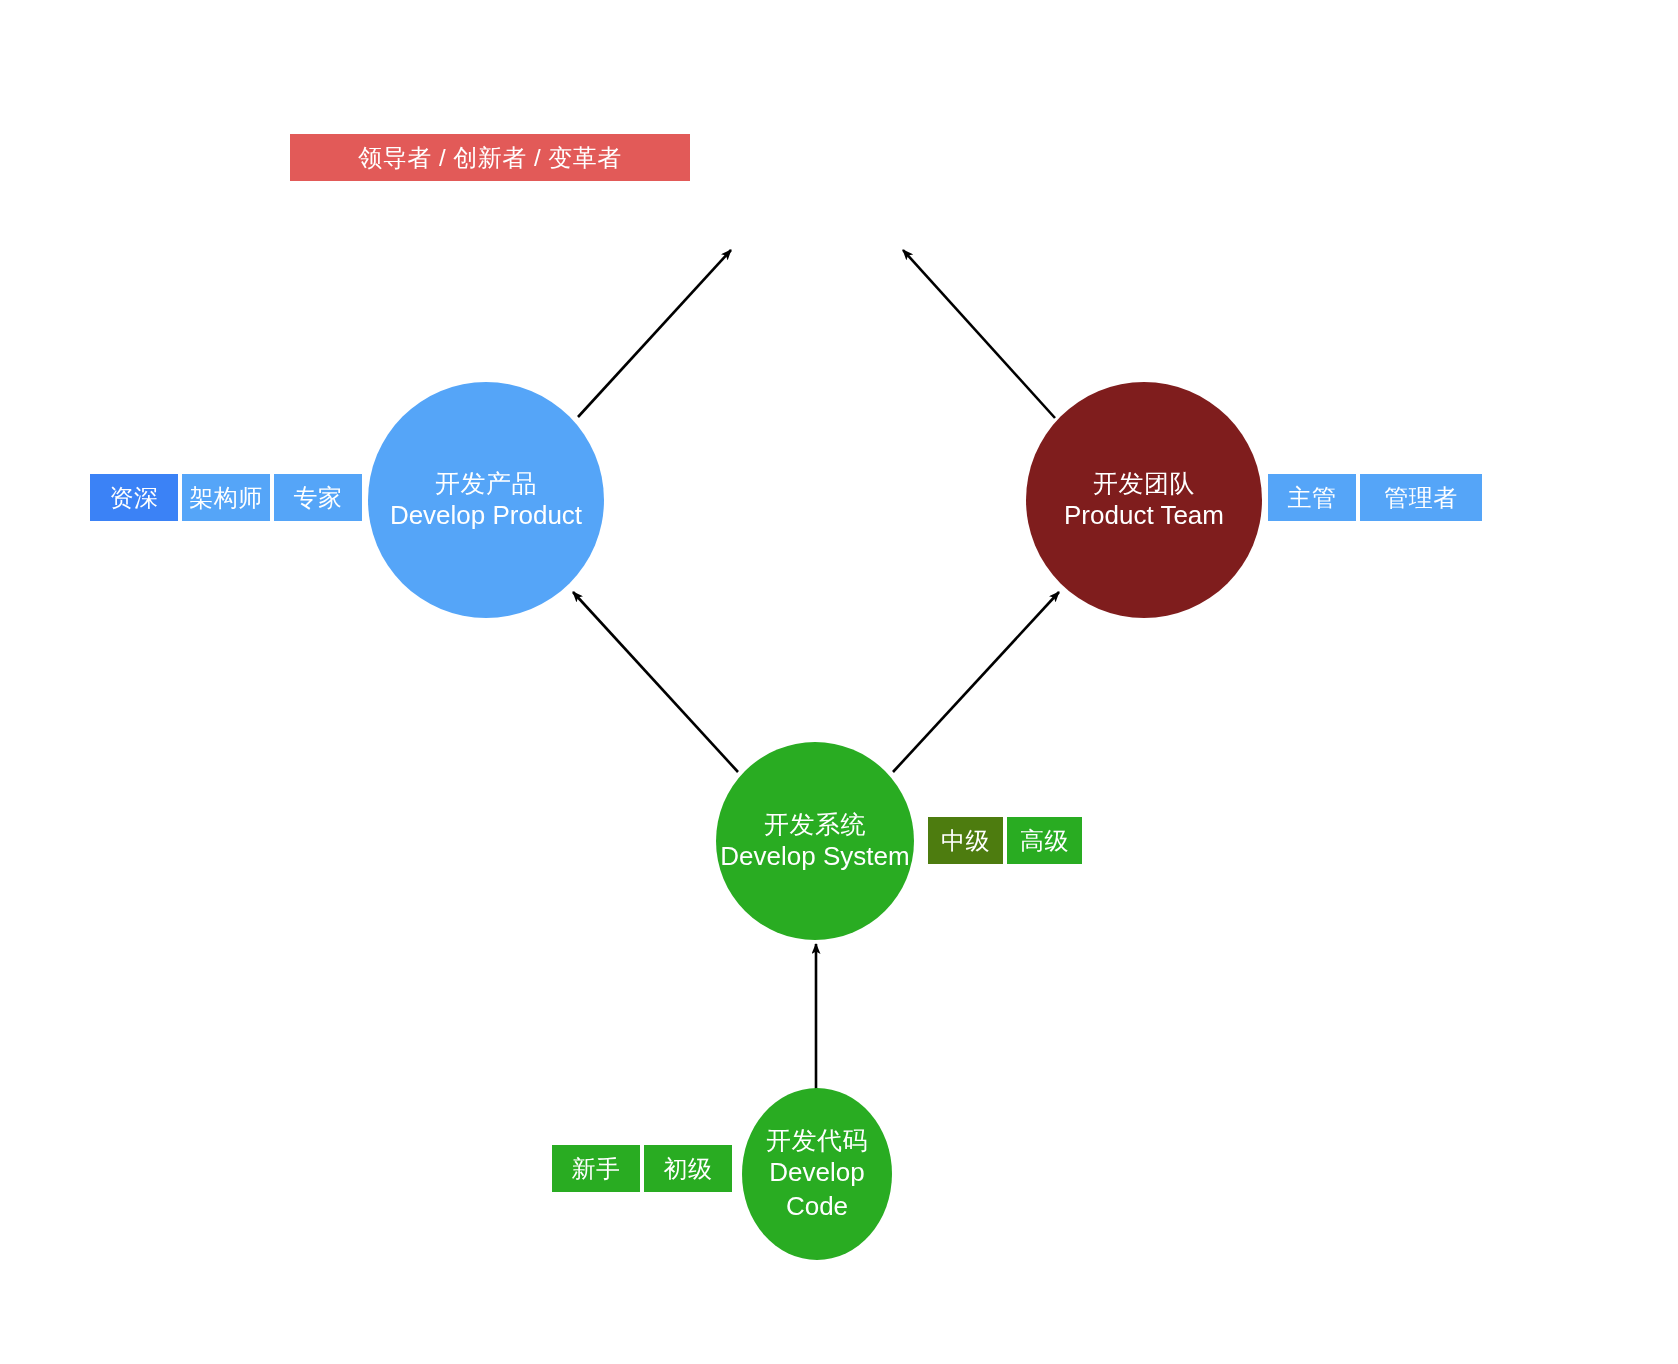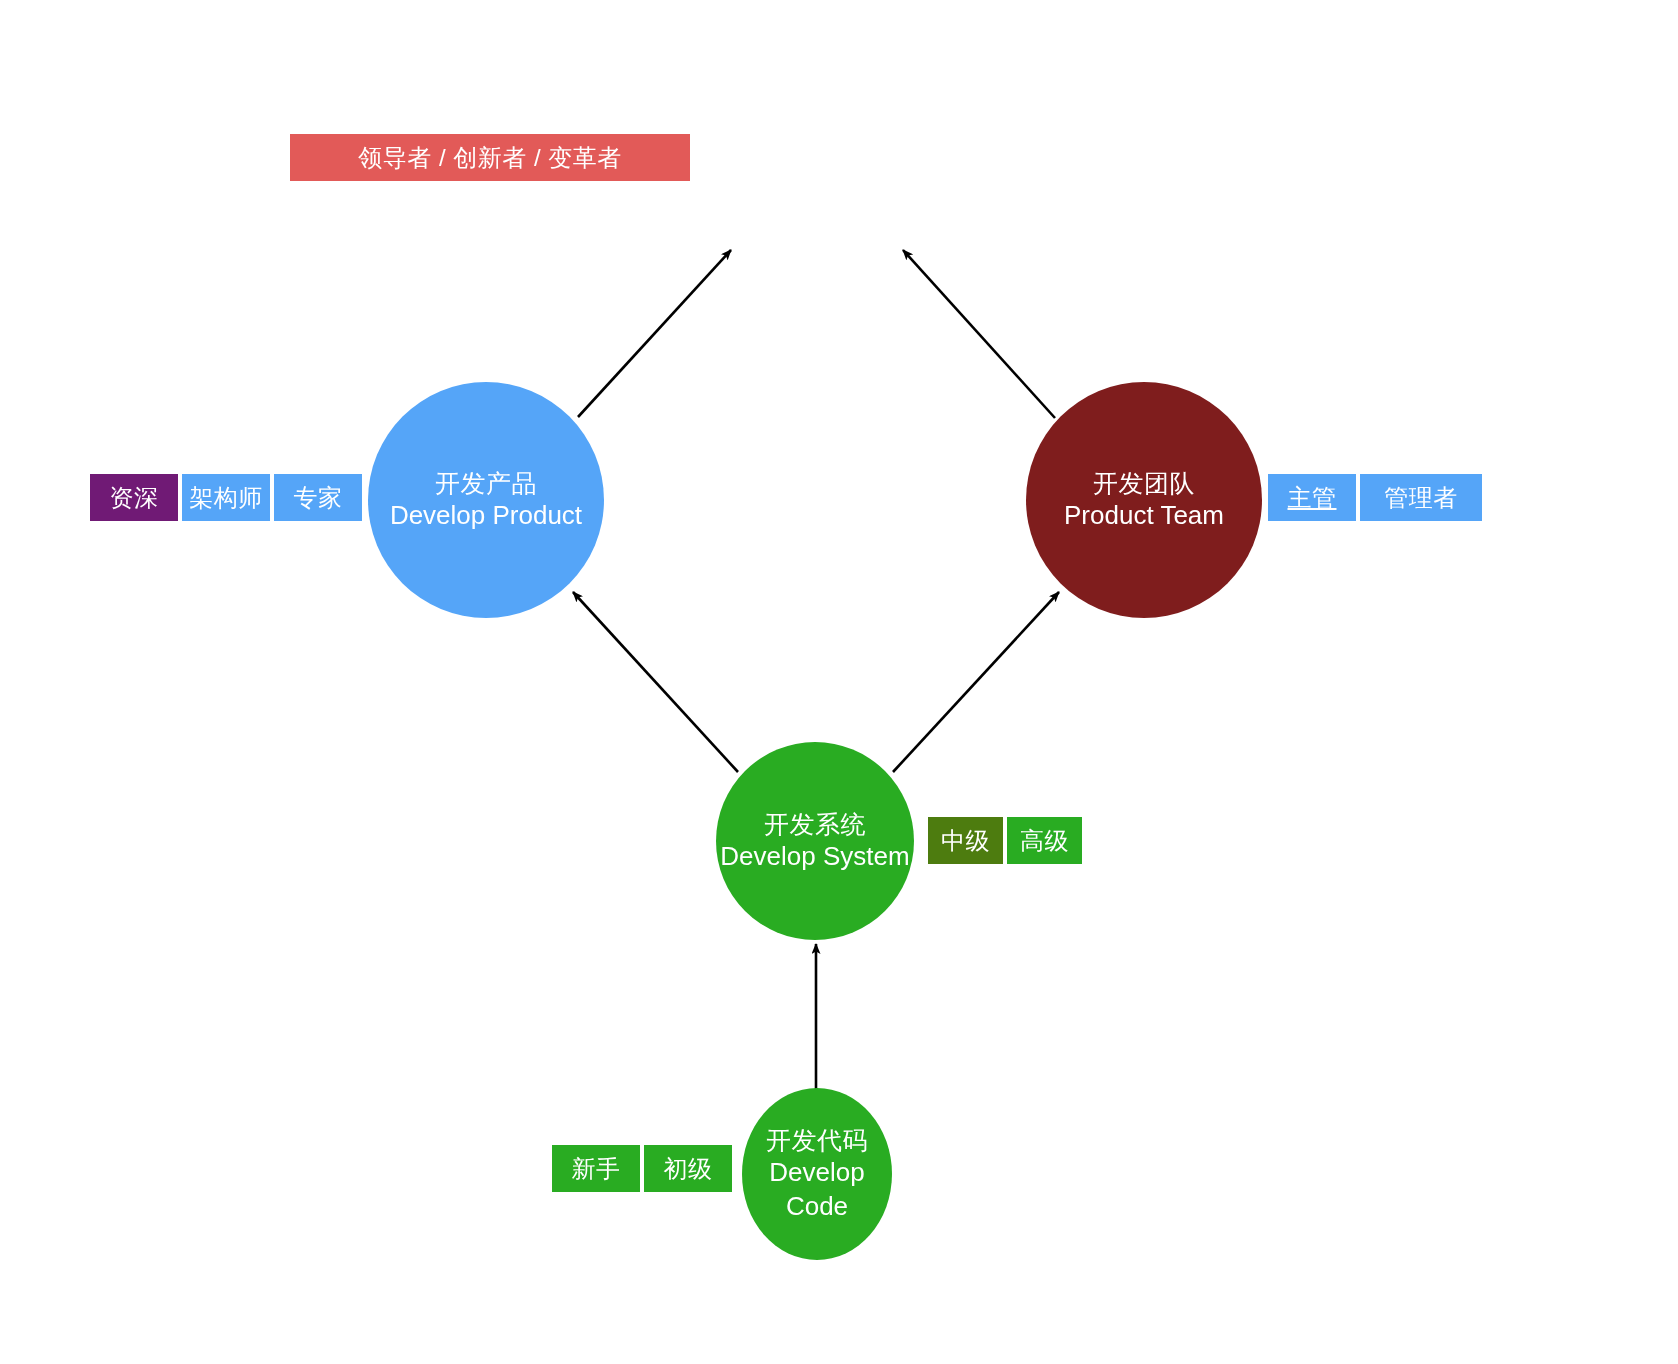--- a/index.html
+++ b/index.html
@@ -96,21 +96,21 @@
   #tags-product .tag { height: 47px; }
   #tags-product .tag:nth-child(1) { width: 88px; }
   #tags-product .tag:nth-child(2) { width: 88px; font-family: Liberation Mono, monospace; }
   #tags-product .tag:nth-child(3) { width: 88px; }
 
   #tags-team {
     left: 1268px; top: 474px;
     height: 47px;
   }
   #tags-team .tag { height: 47px; }
-  #tags-team .tag:nth-child(1) { width: 88px; text-decoration: underline; }
+  #tags-team .tag:nth-child(1) { width: 88px; }
   #tags-team .tag:nth-child(2) { width: 122px; }
 
   #tags-system {
     left: 928px; top: 817px;
     height: 47px;
   }
   #tags-system .tag { width: 75px; height: 47px; }
 
   #tags-code {
     left: 552px; top: 1145px;
@@ -134,21 +134,21 @@
     <line x1="738" y1="772" x2="573" y2="592" stroke="#000000" stroke-width="2.6" marker-end="url(#arrowhead)"></line>
     <line x1="893" y1="772" x2="1059" y2="592" stroke="#000000" stroke-width="2.6" marker-end="url(#arrowhead)"></line>
     <line x1="816" y1="1090" x2="816" y2="944" stroke="#000000" stroke-width="2.6" marker-end="url(#arrowhead)"></line>
   </svg>
 
   <div class="tagrow" id="tags-dream">
     <div class="tag" style="background:#e25a58">领导者 / 创新者 / 变革者</div>
   </div>
 
   <div class="tagrow" id="tags-product">
-    <div class="tag" style="background:#701a75">资深</div>
+    <div class="tag" style="background:#3b82f6">资深</div>
     <div class="tag" style="background:#55a5f8">架构师</div>
     <div class="tag" style="background:#55a5f8">专家</div>
   </div>
   <div class="node" id="node-product" style="background:#55a5f8">
     <span class="cn">开发产品</span>
     <span class="en">Develop Product</span>
   </div>
 
   <div class="node" id="node-team" style="background:#7f1d1d">
     <span class="cn">开发团队</span>

